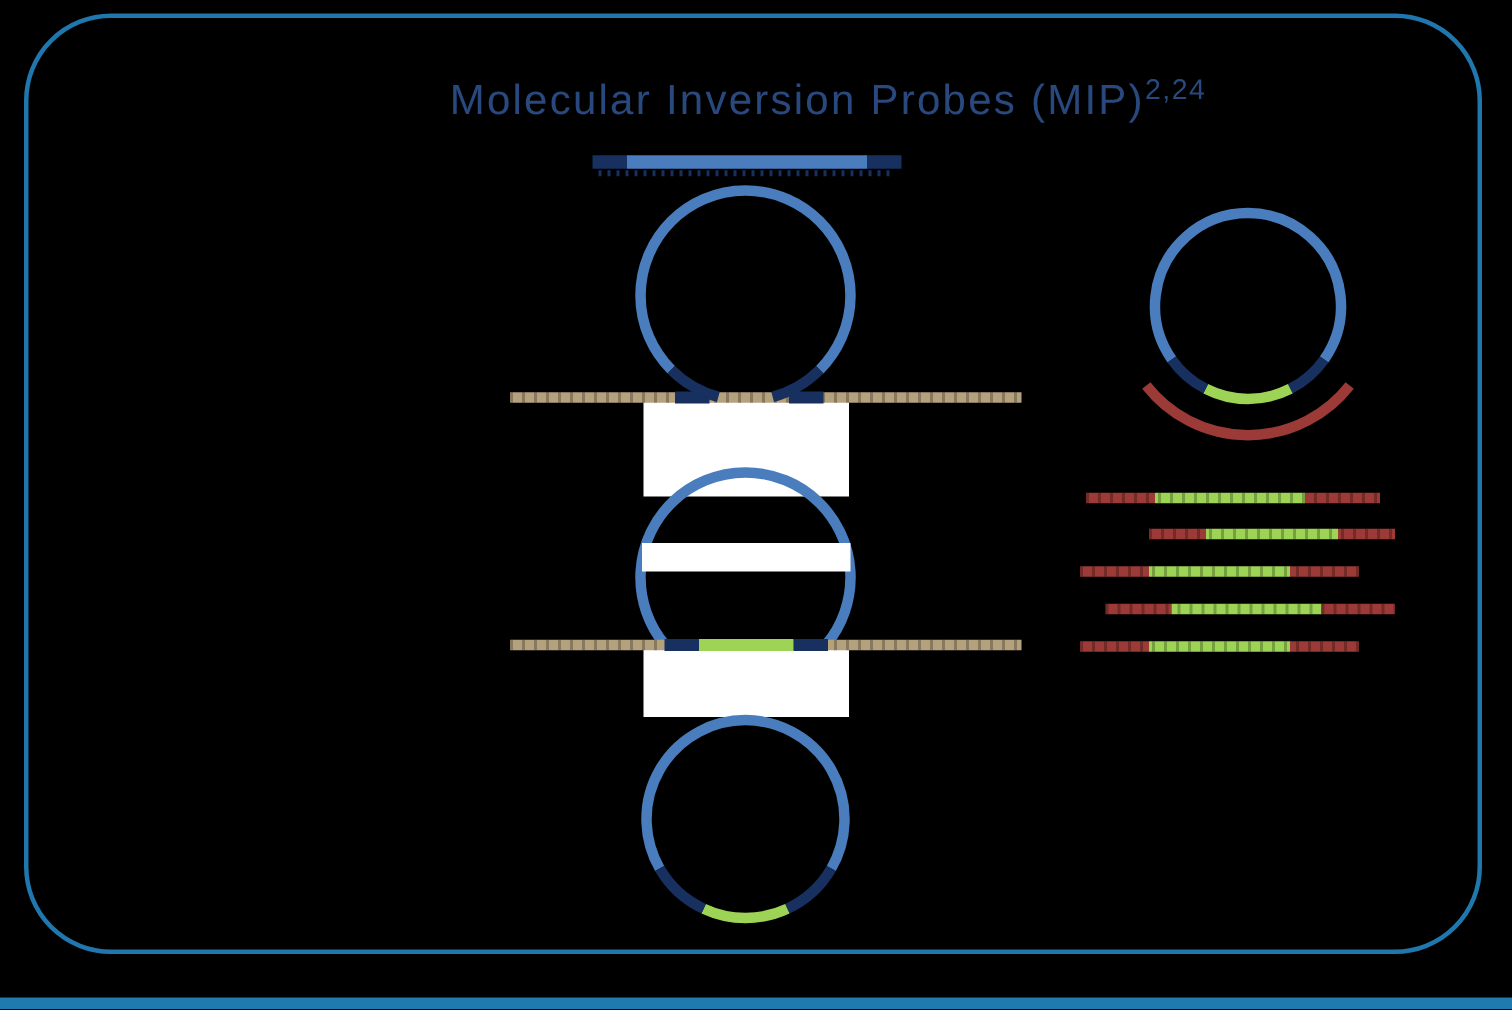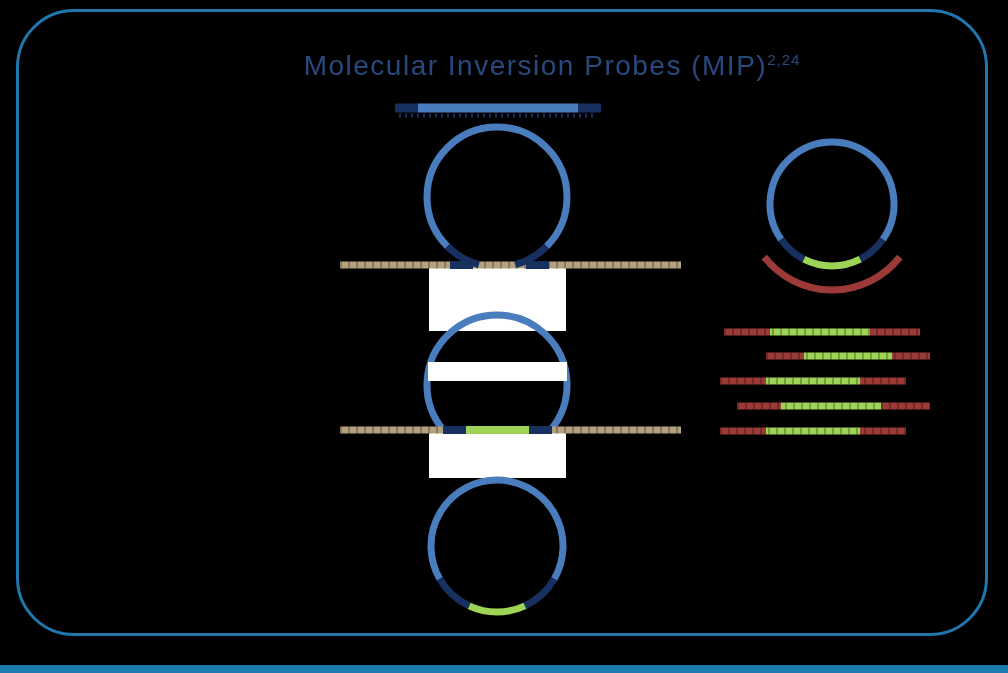--- a/index.html
+++ b/index.html
@@ -1,19 +1,19 @@
 <!DOCTYPE html>
 <html style="--background: #000000; --border-blue: #2077ad; --accent-bottom: #1f7ab0; --title-navy: #29497e; --probe-blue: #4a7dbd; --arm-navy: #17305f; --genomic-tan: #b3a27d; --gapfill-green: #9ed455; --primer-red: #9b3a36; --connector-white: #ffffff;"><head>
 <meta charset="utf-8">
 <style>
   html,body{margin:0;padding:0;background:#000;}
   .canvas{position:relative;width:1008px;height:673px;background:var(--background,#000);font-family:"Liberation Sans",sans-serif;overflow:hidden;}
   .frame{position:absolute;left:16px;top:9px;width:966px;height:621px;border:3px solid var(--border-blue,#2077ad);border-radius:58px;}
   .title{position:absolute;left:162px;top:50px;width:780px;text-align:center;color:var(--title-navy,#29497e);font-size:28px;font-weight:400;letter-spacing:1.5px;}
-  .title sup{font-size:15px;letter-spacing:1px;}
+  .title sup{font-size:19px;letter-spacing:1px;}
   .bottom-bar{position:absolute;left:0;bottom:0;width:1008px;height:8px;background:var(--accent-bottom,#1f7ab0);}
   svg.diagram{position:absolute;left:0;top:0;}
   svg.diagram path, svg.diagram line{fill:none;stroke-linecap:butt;}
   .blue{stroke:var(--probe-blue,#4a7dbd);}
   .navy{stroke:var(--arm-navy,#17305f);}
   .tan{stroke:var(--genomic-tan,#b3a27d);}
   .green{stroke:var(--gapfill-green,#9ed455);}
   .red{stroke:var(--primer-red,#9b3a36);}
   .whitefill{fill:var(--connector-white,#ffffff);stroke:none;}
   .w7{stroke-width:7;}

